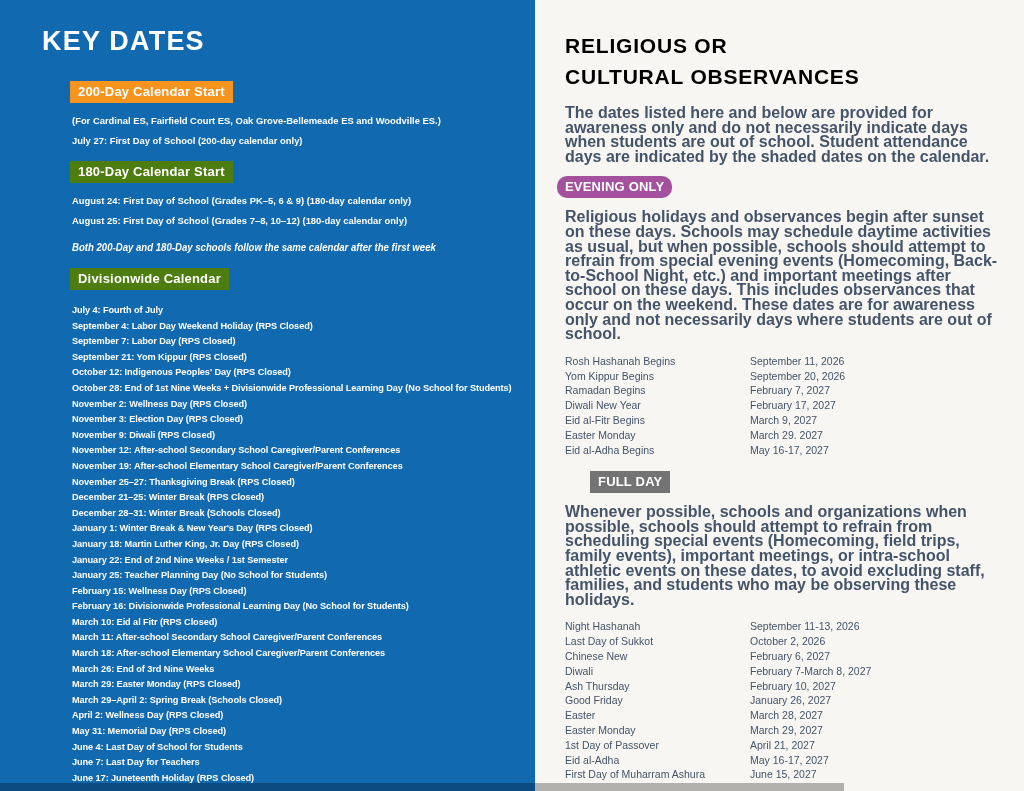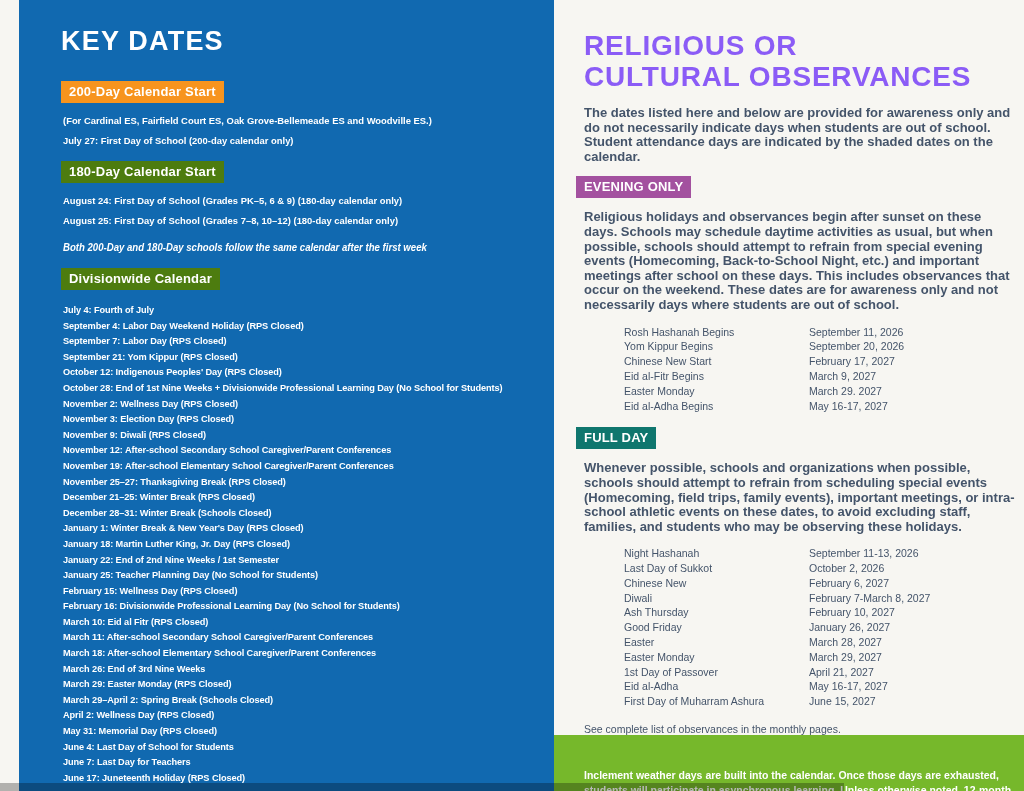--- a/index.html
+++ b/index.html
@@ -2,44 +2,44 @@
 <html><head>
 <meta charset="utf-8">
 <style>
   * { box-sizing: border-box; }
   html,body { margin:0; padding:0; }
   body {
     width:1024px; height:791px; overflow:hidden; position:relative;
     font-family:"Liberation Sans","DejaVu Sans",sans-serif;
     background:#F7F6F2;
   }
-  .page { display:flex; width:844px; height:791px; position:relative;padding-left:19px; }
+  .page { display:flex; width:844px; height:791px; position:relative; }
 
   
   .left-panel {
     width:535px; min-width:535px; height:791px;
     background:#1169B0; color:#ffffff;
     padding:26px 10px 0 42px; overflow:hidden; position:relative;
   }
   .kd-title {
     font-size:27px; font-weight:bold; letter-spacing:1.2px;
     margin:0 0 24px 0; color:#ffffff;
   }
   .badge {
     display:inline-block; color:#ffffff; font-weight:bold;
     font-size:13px; line-height:16px; padding:3px 8px; letter-spacing:0.2px;
     white-space:nowrap;
   }
   .badge-orange    { background:#F7941E; }
   .badge-lightblue { background:#4d7c0f; }
   .badge-green     { background:#4d7c0f; }
-  .badge-purple    { background:#A3519F; }
-  .badge-yellow    { background:#0f766e; }
-
-  .kd-section { margin-bottom:15px; }
+  .badge-purple    { background:#A3519F;border-radius:10px; }
+  .badge-yellow    { background:#737373;margin-left:33px; }
+
+  .kd-section { margin-bottom:15px;margin-left:28px; }
   .kd-lines { margin-top:12px; }
   .kd-line {
     font-size:9.8px; font-weight:bold; line-height:11px;
     margin:0 0 9px 2px; white-space:nowrap;
     transform:scaleX(0.96); transform-origin:left center;
   }
   .kd-note {
     font-size:10px; font-weight:bold; font-style:italic;
     margin:16px 0 0 2px; white-space:nowrap;
     transform:scaleX(0.96); transform-origin:left center;
@@ -53,33 +53,33 @@
     white-space:nowrap; letter-spacing:-0.1px;
   }
 
   
   .right-panel {
     flex:1; height:791px; background:#F7F6F2;
     display:flex; flex-direction:column;
   }
   .right-content { padding:30px 36px 0 22px; }
   .obs-title {
-    color:#8b5cf6; font-weight:bold; font-size:28px; line-height:31px;
+    color:#000000; font-weight:bold; font-size:21px; line-height:31px;
     letter-spacing:0.8px; margin:0 0 14px 8px;
   }
   .obs-paragraph {
-    color:#44546A; font-size:13px; line-height:14.6px; font-weight:bold;
+    color:#44546A; font-size:16px; line-height:14.6px; font-weight:bold;
     width:434px; margin:0 0 0 8px;
   }
   .intro-paragraph { margin-bottom:12px; }
   .badge-row { margin:0 0 12px 0; }
   .obs-table { margin:12px 0 14px 8px; }
   .obs-row {
     display:grid; grid-template-columns:185px 1fr;
-    color:#44546A; font-size:10.5px; line-height:14.8px;margin-left:40px;
+    color:#44546A; font-size:10.5px; line-height:14.8px;
   }
   .obs-note {
     color:#44546A; font-size:10.5px; font-weight:normal;
     margin:14px 0 0 8px;
   }
 
   
   .cancelations {
     margin-top:auto; flex:1 0 auto; min-height:136px;
     background:#76B82B; color:#ffffff;
@@ -213,23 +213,27 @@
           <div class="obs-row">
             <span>Rosh Hashanah Begins</span>
             <span>September 11, 2026</span>
           </div>
 
           <div class="obs-row">
             <span>Yom Kippur Begins</span>
             <span>September 20, 2026</span>
           </div>
 
-
-          <div class="obs-row">
-            <span>Chinese New Start</span>
+          <div class="obs-row">
+            <span>Ramadan Begins</span>
+            <span>February 7, 2027</span>
+          </div>
+
+          <div class="obs-row">
+            <span>Diwali New Year</span>
             <span>February 17, 2027</span>
           </div>
 
           <div class="obs-row">
             <span>Eid al-Fitr Begins</span>
             <span>March 9, 2027</span>
           </div>
 
           <div class="obs-row">
             <span>Easter Monday</span>

